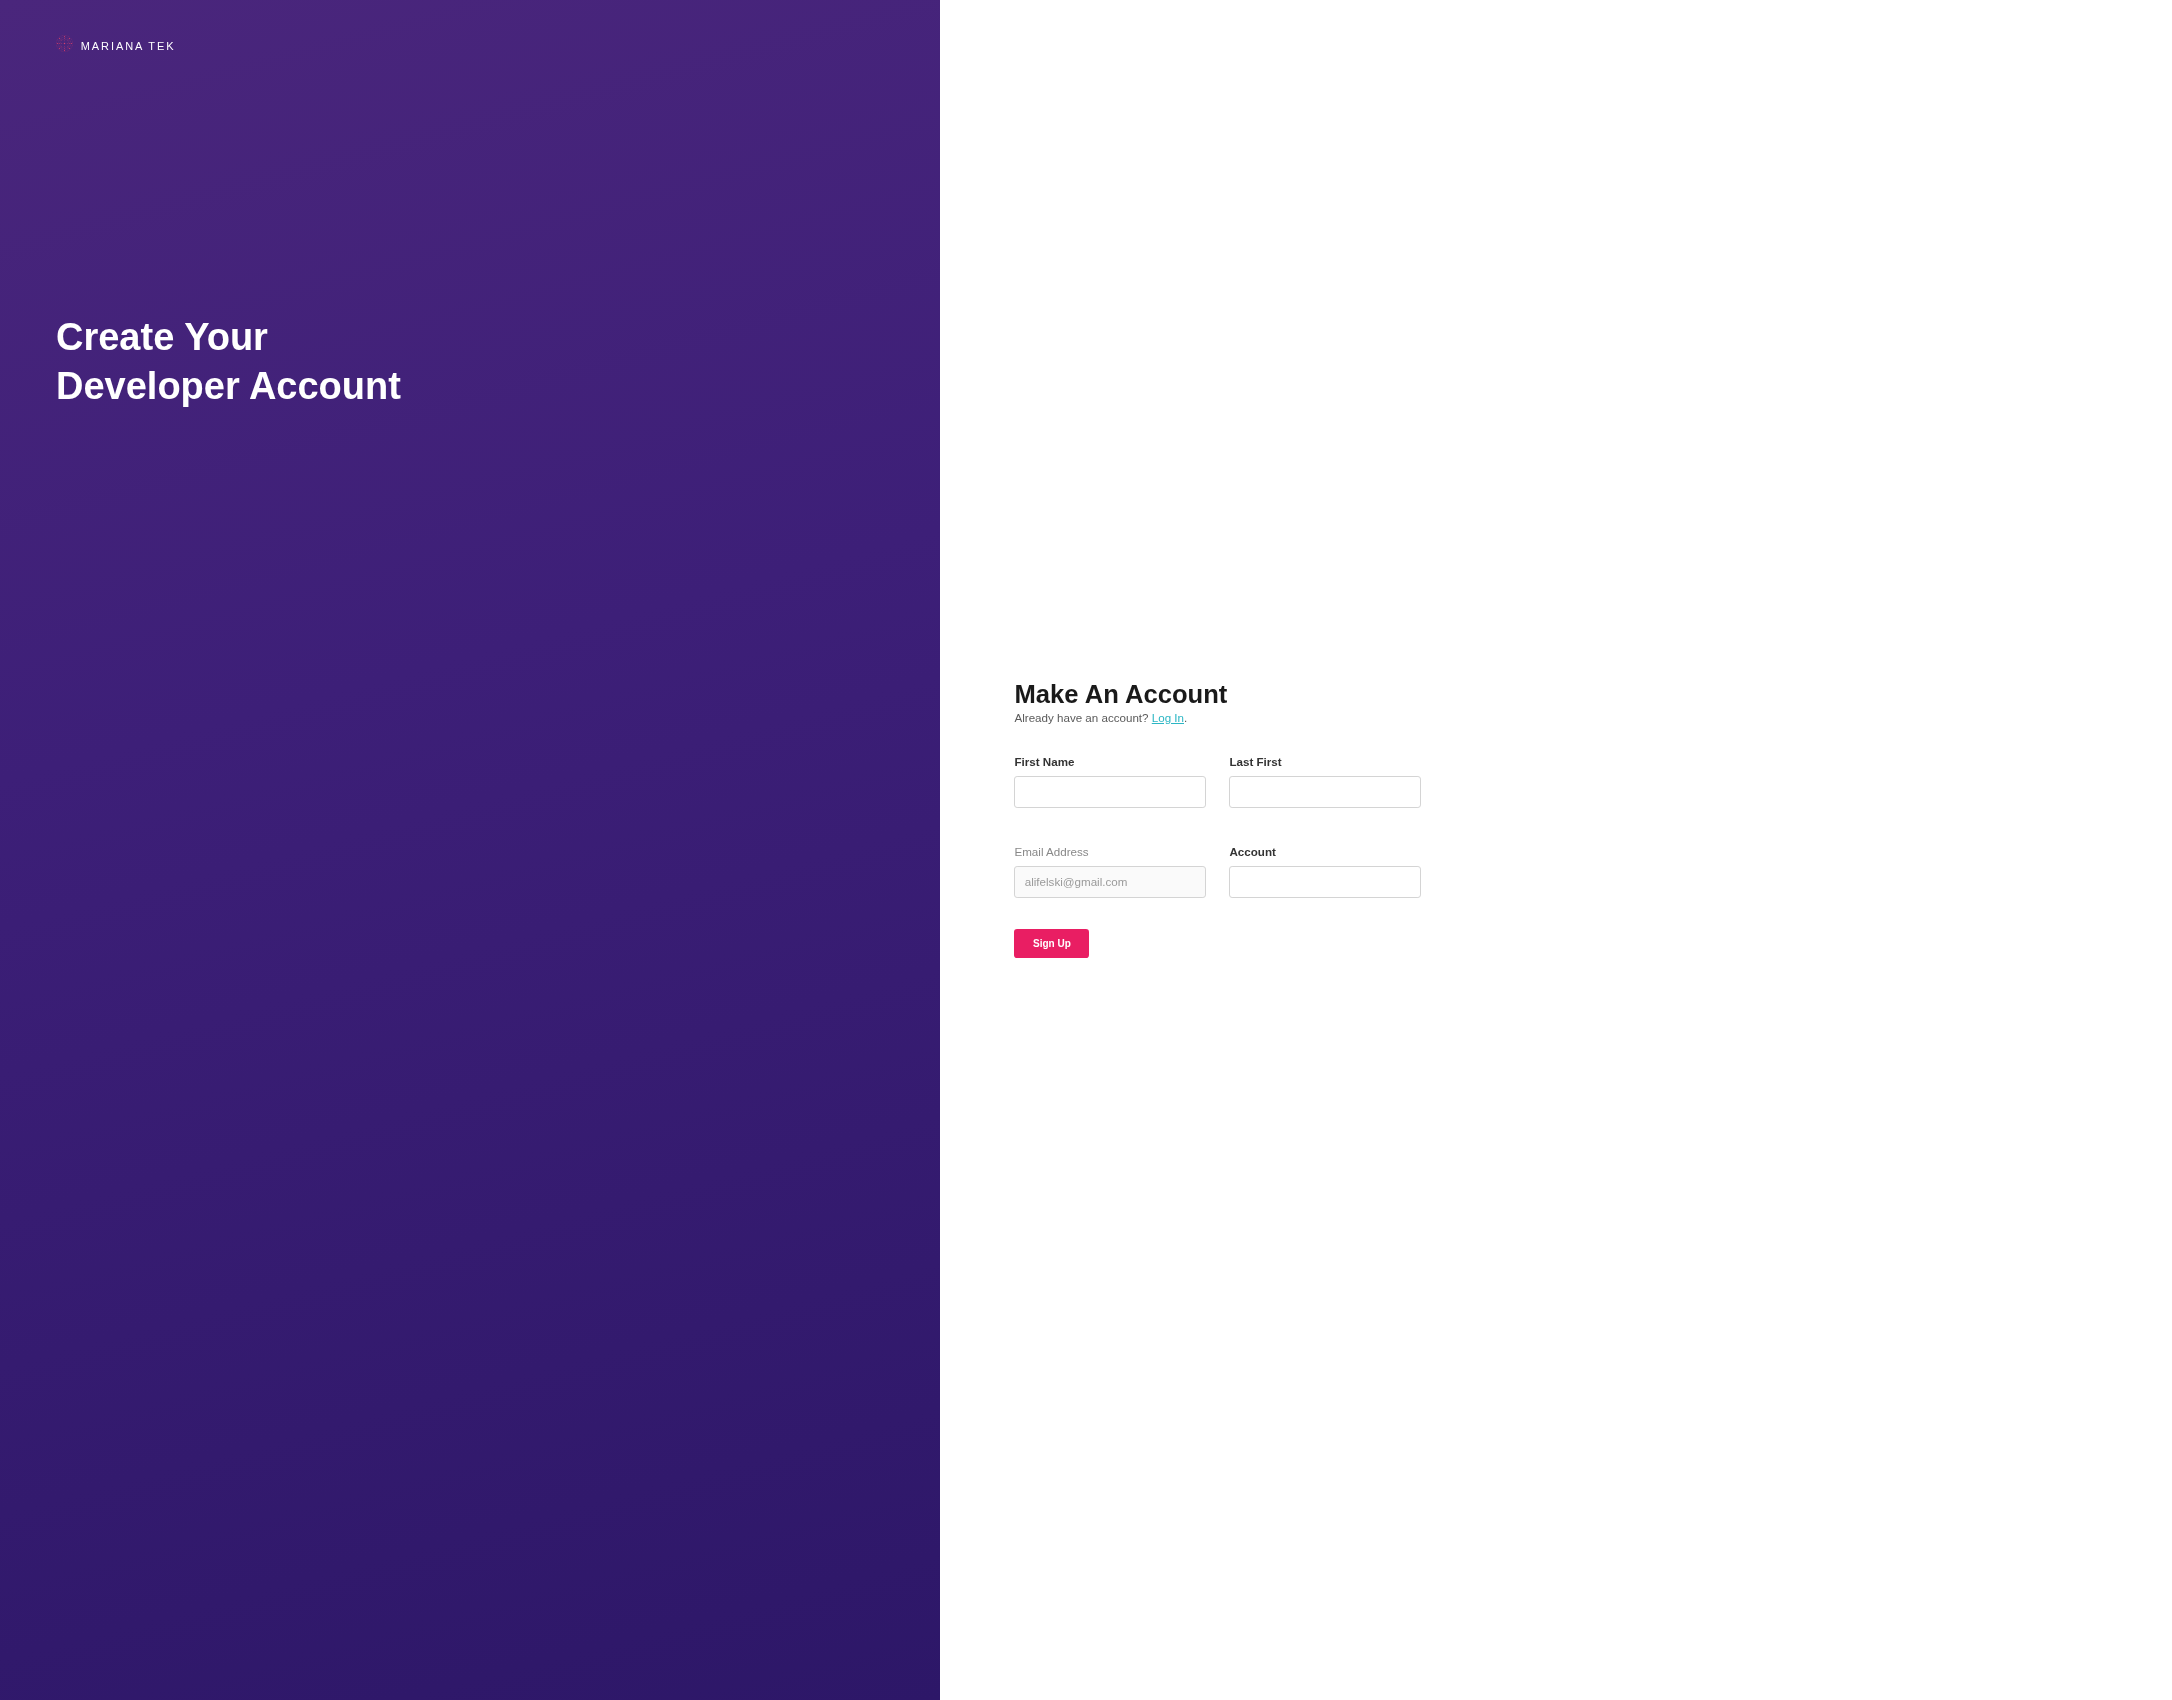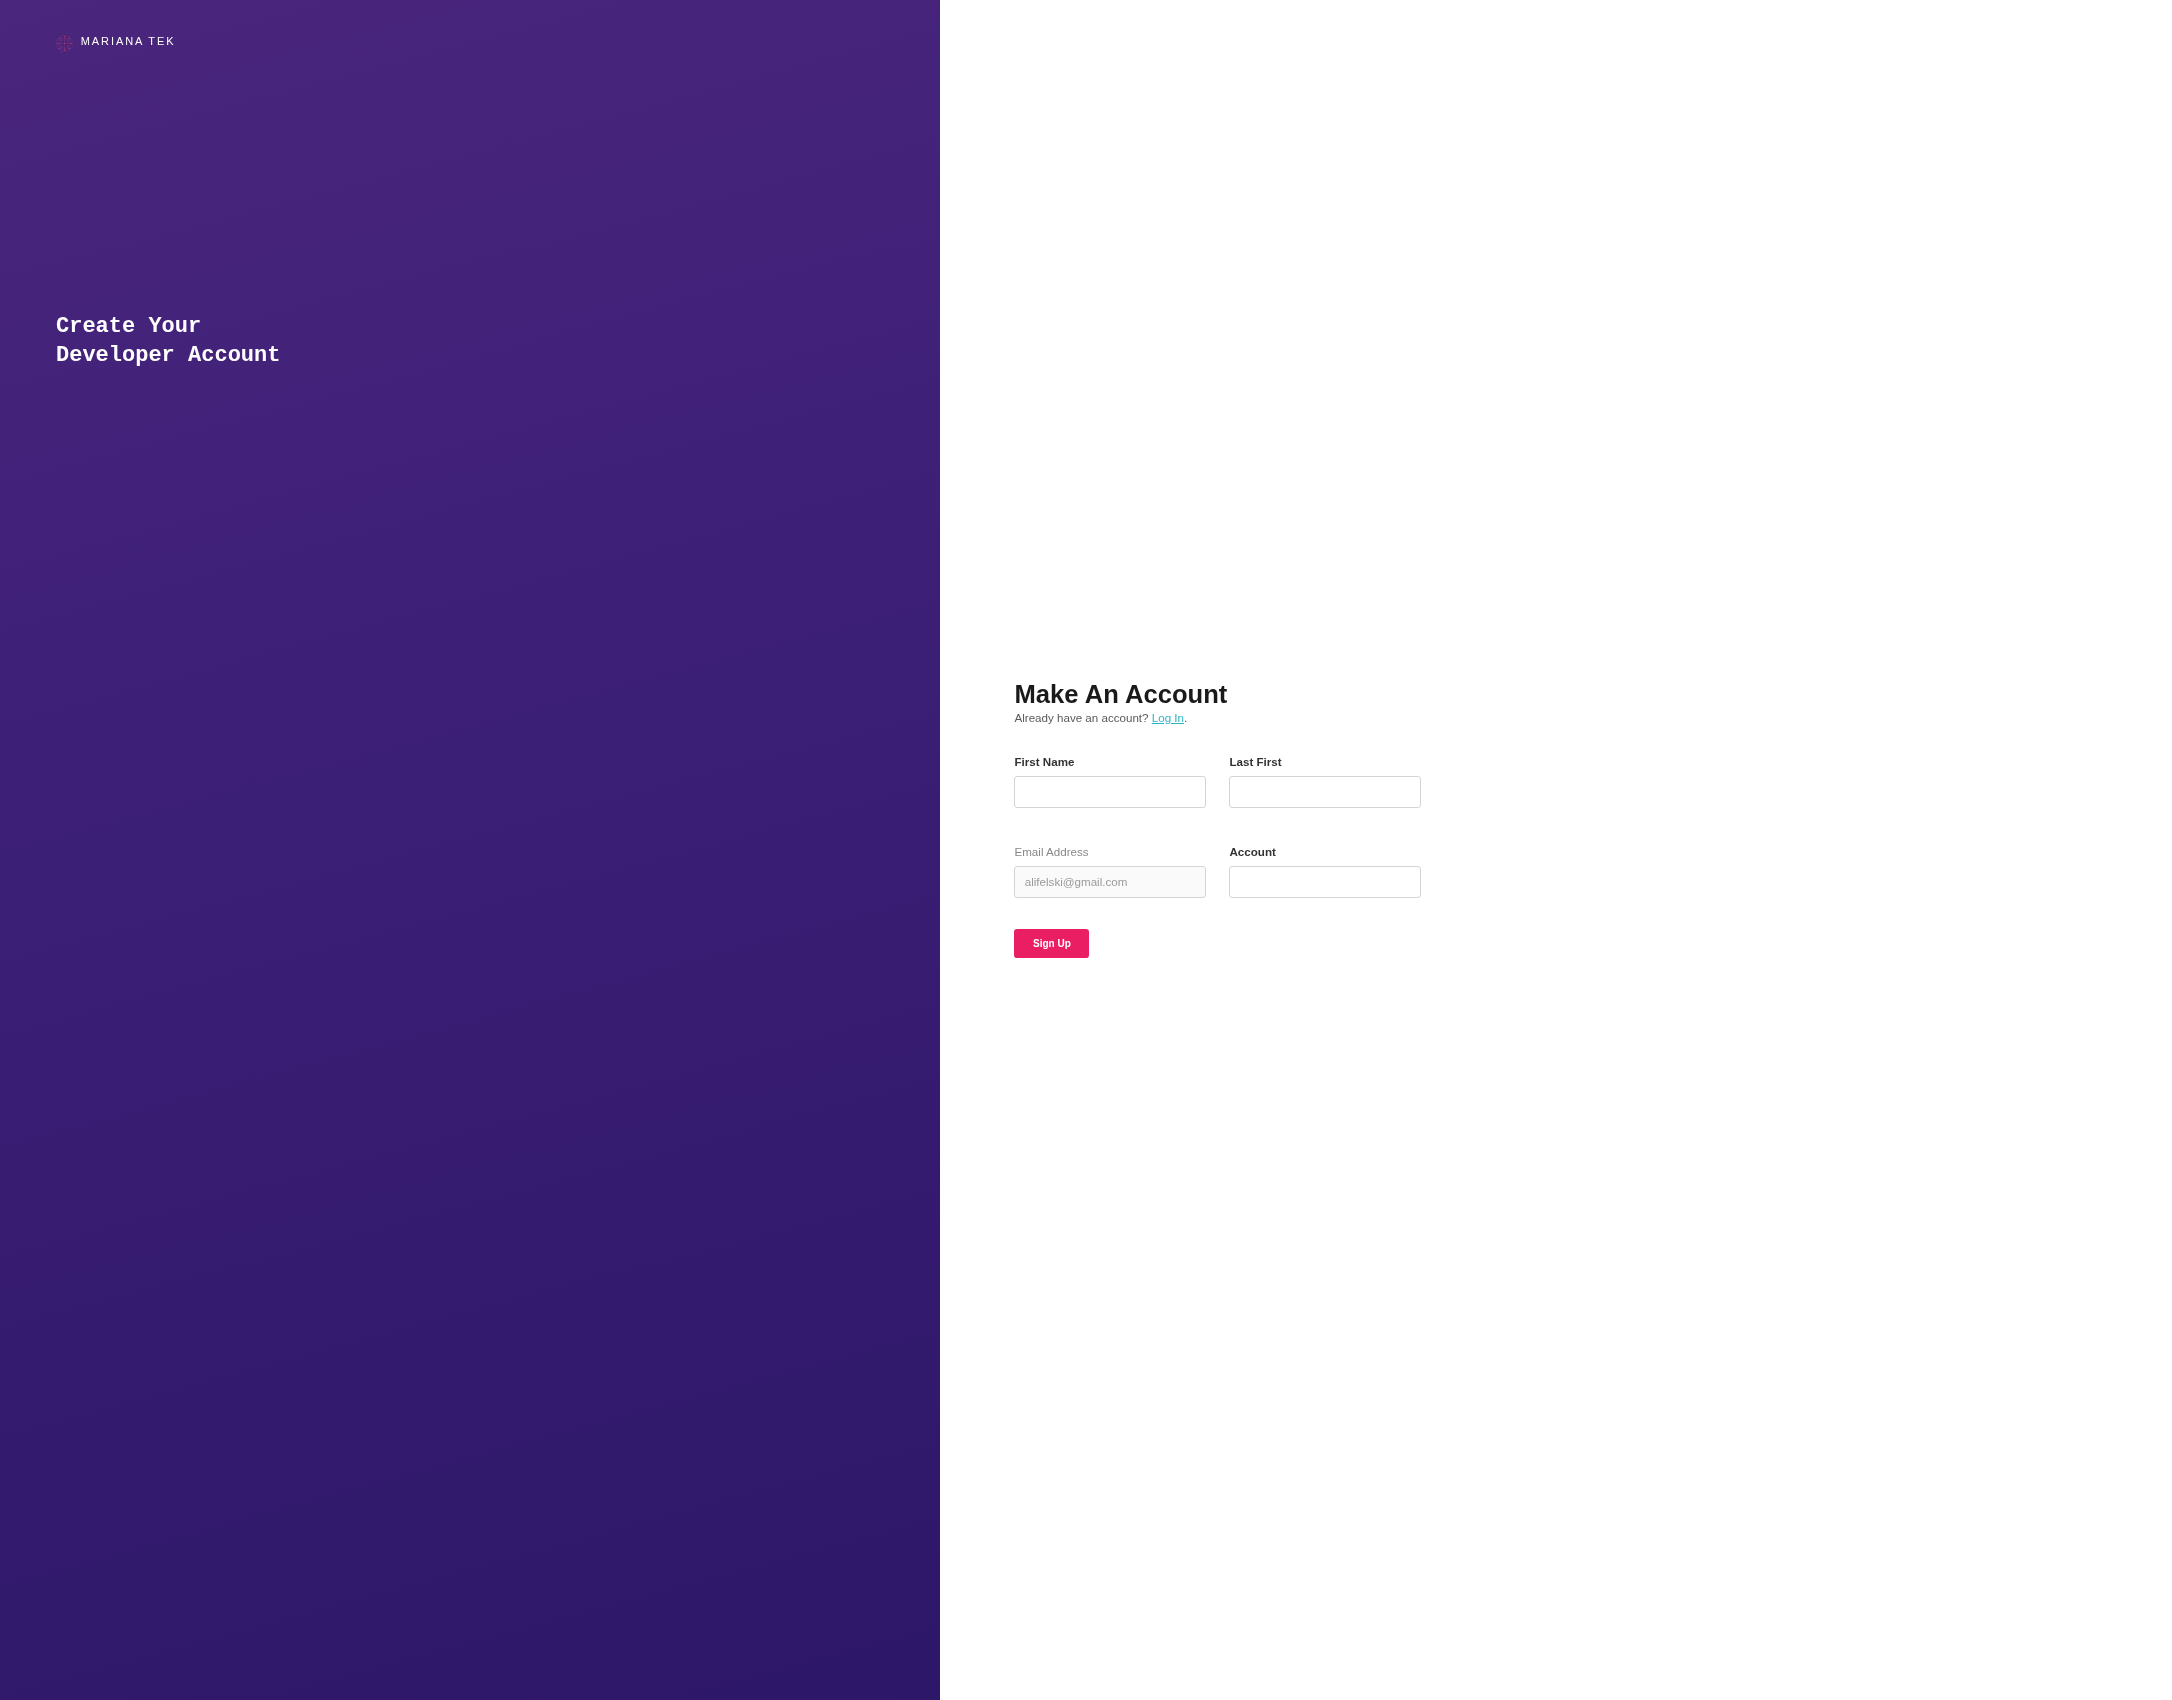--- a/index.html
+++ b/index.html
@@ -25,46 +25,45 @@
     .left-panel {
       width: 43.3%;
       background: linear-gradient(165deg, #4a267c 0%, #3d1f78 40%, #2d1768 100%);
       padding: 35px 56px;
       display: flex;
       flex-direction: column;
     }
     
     .logo-container {
       display: flex;
-      align-items: flex-start;
+      align-items: flex-end;
       gap: 7.8px;
     }
     
     .logo-icon {
       width: 17px;
       height: 17px;
       display: flex;
       align-items: center;
       justify-content: center;
     }
     
     .logo-text {
       color: #ffffff;
       font-size: 11px;
       letter-spacing: 1.9px;
       font-weight: 400;
     }
     
     .left-heading {
       color: #ffffff;
-      font-size: 22px;
+      font-size: 38px;
       font-weight: 600;
       line-height: 1.3;
       margin-top: 261px;
-      font-family: Liberation Mono, monospace;
     }
     
     .right-panel {
       width: 56.7%;
       background: #ffffff;
       padding: 0 74px;
       display: flex;
       flex-direction: column;
       justify-content: center;
     }

